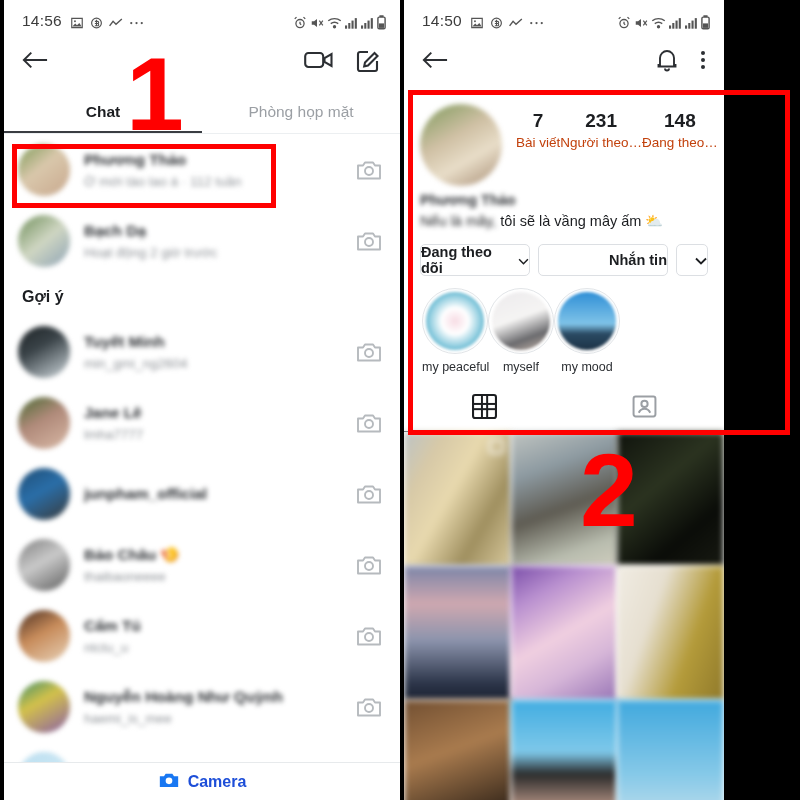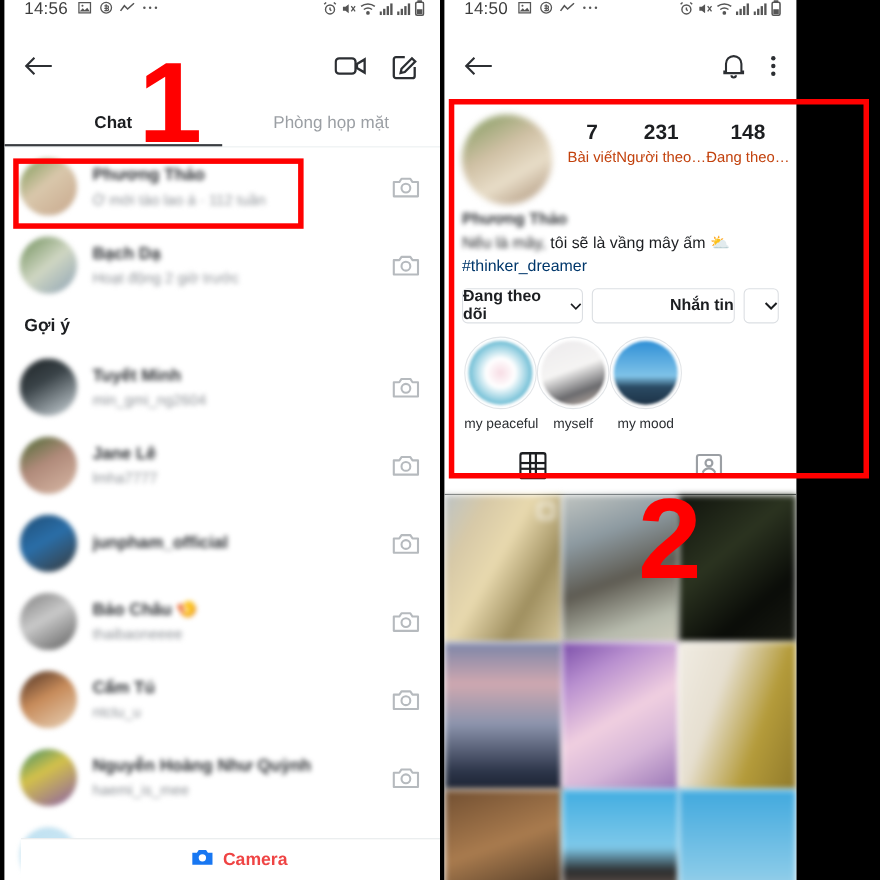--- a/index.html
+++ b/index.html
@@ -13,21 +13,21 @@
 
   .panel {
     position: absolute; top: 0; height: 800px;
     background: #fff; overflow: hidden;
   }
   .panel-left  { left: 4px;   width: 396px; }
   .panel-right { left: 404px; width: 320px; }
 
   
   .statusbar {
-    height: 30px; display: flex; align-items: flex-start;
+    height: 30px; display: flex; align-items: flex-end;
     padding: 0 14px 0 18px; color: #4a4a4a; font-size: 15px;
   }
   .sb-time { font-size: 15.5px; color: #3c3c3c; letter-spacing: .2px; }
   .sb-left-icons { display: flex; align-items: center; gap: 6px; margin-left: 8px; }
   .sb-right { margin-left: auto; display: flex; align-items: center; gap: 3px; }
   .sb-ico { color: #555; line-height: 1; display: inline-block; }
   .sb-ico svg { display: block; }
 
   
   .apphdr {
@@ -74,24 +74,24 @@
   }
   .rowsub.blur { filter: blur(2.4px); }
   .rowcam { flex: 0 0 auto; color: #b6babe; display: flex; }
   .section-title {
     font-size: 16px; font-weight: bold; color: #1c1e21;
     padding: 12px 0 10px 18px;
   }
 
   
   .camerabar {
-    position: absolute; left: 15px; bottom: 0; width: 100%; height: 38px;
+    position: absolute; left: 0; bottom: 0; width: 100%; height: 38px;
     border-top: 1px solid #e7eaec; background: #fff;
     display: flex; align-items: center; justify-content: center; gap: 8px;
-    color: #ef4444; font-size: 16px; font-weight: bold;
+    color: #1d4ed8; font-size: 16px; font-weight: bold;
   }
 
   
   .profhdr { display: flex; padding: 14px 16px 0 16px; }
   .prof-avatar {
     width: 82px; height: 82px; border-radius: 50%; flex: 0 0 82px;
     overflow: hidden; position: relative; filter: blur(2.8px);
     background: linear-gradient(150deg,#7e9a5c 0%,#cfc0a4 40%,#e8ddc8 65%,#a78d74 100%);
   }
   .stats { flex: 1; display: flex; align-items: flex-start; padding: 6px 0 0 14px; }
@@ -501,21 +501,20 @@
         <div class="stat">
           <div class="stat-num">148</div>
           <div class="stat-lbl">Đang theo…</div>
         </div>
       </div>
     </div>
 
     <div class="bio">
       <div class="bio-name">Phương Thảo</div>
       <div class="bio-line blur-part"><span class="pv">Nếu là mây,</span><span> tôi sẽ là vầng mây ấm ⛅</span></div>
-      <div class="bio-tag">#thinker_dreamer</div>
     </div>
 
     <div class="actions">
       <div class="btn btn-follow">
         <span>Đang theo dõi</span>
         <span><svg width="11" height="7" viewBox="0 0 12 8" fill="none" stroke="#1c1e21" stroke-width="1.7">
               <path d="M1 1.5L6 6.5l5-5"></path>
             </svg></span>
       </div>
       <div class="btn btn-msg">

